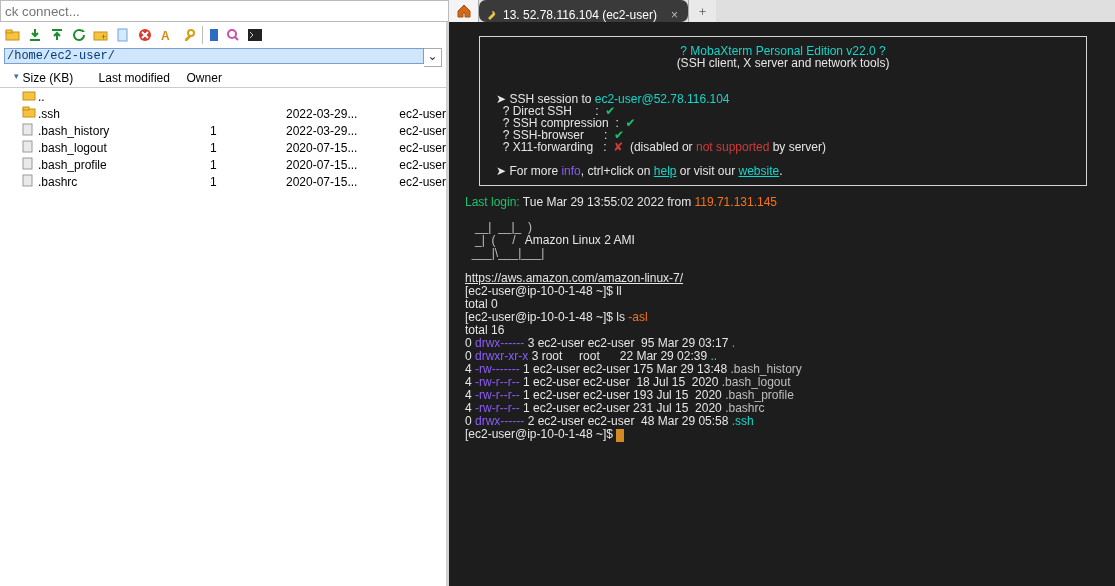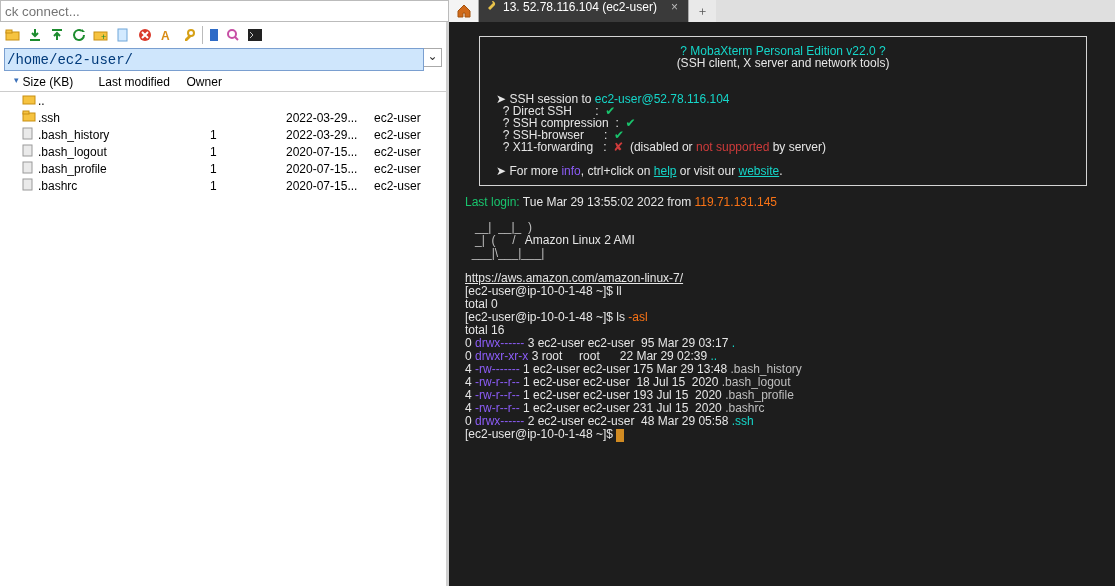--- a/index.html
+++ b/index.html
@@ -2,44 +2,44 @@
 <html><head>
 <meta charset="utf-8">
 <style>
   * { margin:0; padding:0; box-sizing:border-box; font-family: Tahoma, Arial, sans-serif; }
   body { background:#fff; width:1115px; height:586px; overflow:hidden; font-size:12px; color:#000; }
   .app { display:flex; flex-direction:column; height:100%; }
   .top-row { display:flex; height:22px; }
   .quick-input { flex:0 0 449px; border:1px solid #bbb; padding:1px 4px; color:#8b5cf6; height:22px; }
   .tabs-area { flex:1; display:flex; align-items:stretch; background:#dfdfdf; }
   .home-tab { width:30px; display:flex; align-items:center; justify-content:center; background:#f4f4f4; border-right:1px solid #aaa;}
-  .session-tab { background:#3a3a3a; color:#fff; display:flex; align-items:flex-start; padding:0 10px 0 6px; gap:6px; font-size:12px;}
+  .session-tab { background:#3a3a3a; color:#fff; display:flex; align-items:flex-end; padding:0 10px 0 6px; gap:6px; font-size:12px;border-radius:7px;}
   .session-tab .tab-close { margin-left:8px; color:#bbb;}
   .plus-tab { width:28px; display:flex; align-items:center; justify-content:center; background:#e9e9e9; border-left:1px solid #aaa; color:#555;}
   .main-row { display:flex; flex:1; overflow:hidden;}
   .left-pane { width:449px; display:flex; flex-direction:column; border-right:3px solid #d0d0d0; background:#fff;}
   .toolbar { padding:4px 4px 2px 4px; display:flex; gap:4px;}
   .tb-btn { width:18px; height:18px; display:flex; align-items:center; justify-content:center; font-size:12px;}
   .path-row { display:flex; padding:2px 4px; gap:0;}
-  .path-input { flex:1; border:1px solid #7a9fd0; background:#cfe6fc; color:#003a7a; font-family: "Courier New", monospace; font-size:14px; padding:1px 2px; height:23px;}
+  .path-input { flex:1; border:1px solid #7a9fd0; background:#cfe6fc; color:#003a7a; font-family: "Courier New", monospace; font-size:12px; padding:1px 2px; height:16px;}
   .path-dd { width:18px; border:1px solid #aaa; border-left:none; text-align:center; height:19px; line-height:15px; color:#333;}
   .file-header { display:flex; border-bottom:1px solid #ccc; padding:2px 0 2px 14px; color:#000;}
   .col-name { flex:1;}
   .col-size { width:76px;}
   .col-mod  { width:88px;}
   .col-own  { width:72px;}
   table.file-list { width:100%; border-collapse:collapse; font-size:12px;}
   table.file-list tr { height:17px;}
   table.file-list td { padding:0 0 0 0; white-space:nowrap;}
   td.indent { width:22px; }
   td.icon { width:16px; }
   .file-list td.name { }
   .file-list td.size { width:76px;}
   .file-list td.mod  { width:88px;}
-  .file-list td.own  { width:72px;}
+  .file-list td.own  { width:72px;text-align:right;}
   .tree-tw { color:#3a6fb8; font-size:9px; padding-right:4px;}
   .term-pane { flex:1; background:#1d1d1d; color:#e6e6e6; font-family: "Courier New", monospace; font-size:12px; line-height:1.0; padding:14px 0 0 16px; white-space:pre; overflow:hidden;}
   .box { border:1px solid #d4d4d4; padding:8px 16px 8px 16px; margin:0 28px 10px 14px;}
   .cyan  { color:#15d6c9;}
   .green { color:#19c46d;}
   .yellow{ color:#8b5cf6;}
   .red   { color:#cf3b3b;}
   .purple{ color:#f97316;}
   .gray  { color:#bfbfbf;}
   .underline{ text-decoration:underline;margin-top:27px;}

